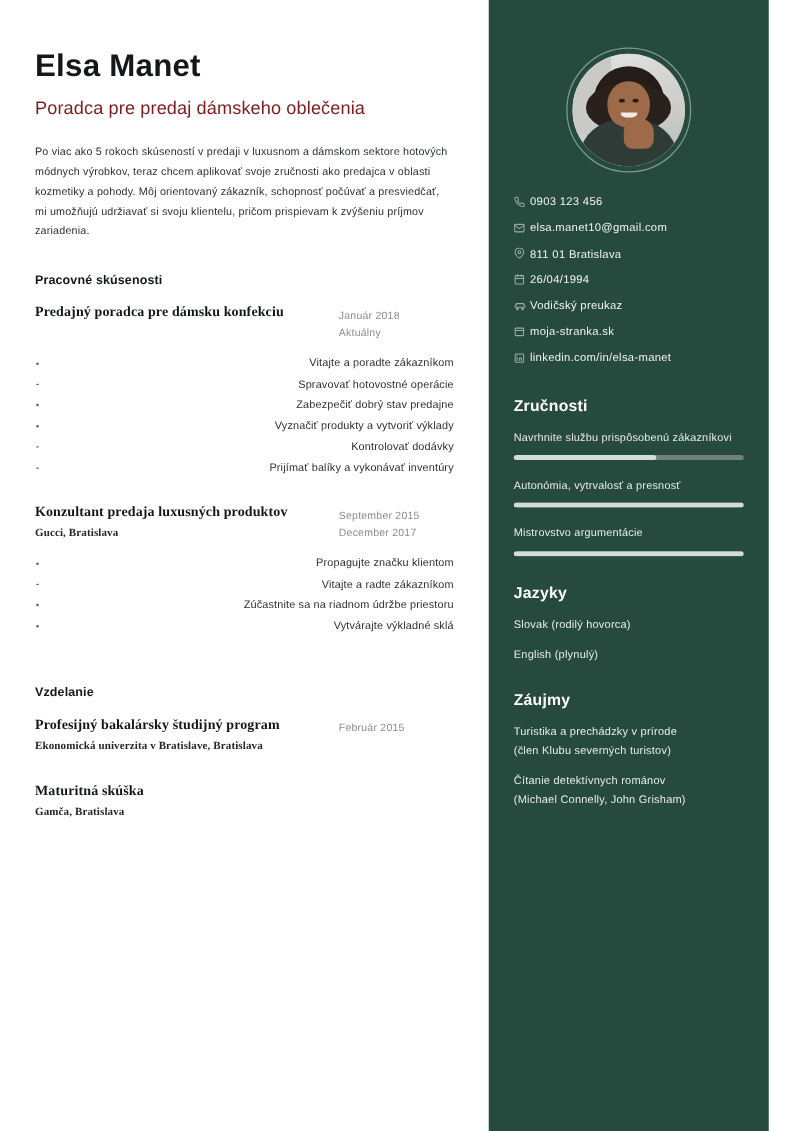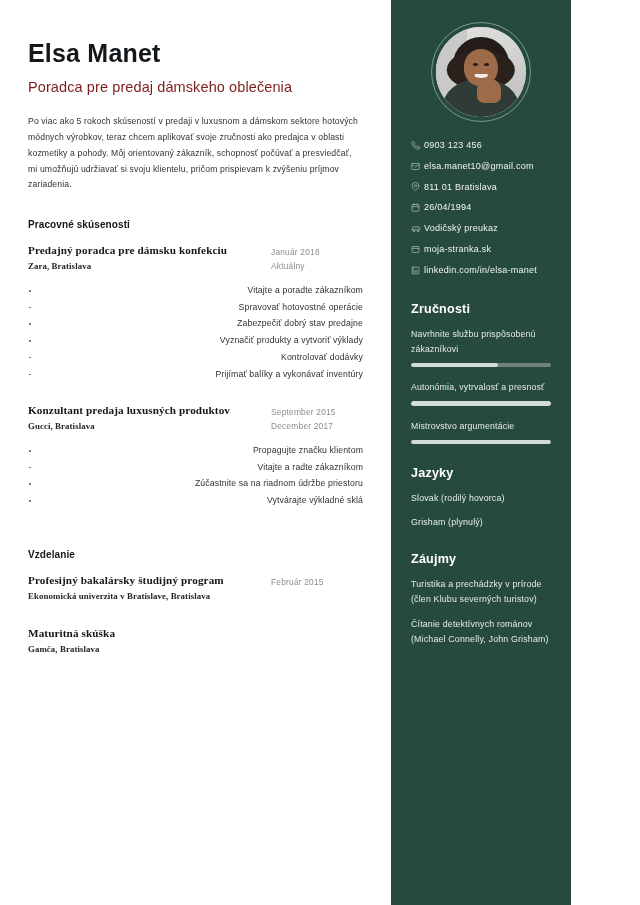--- a/index.html
+++ b/index.html
@@ -115,24 +115,24 @@
     background: #5c6366;
     border-radius: 50%;
   }
   .job-block { margin-bottom: 22px; }
   .edu-block { margin-bottom: 16px; }
   .block-gap { height: 10px; }
   .section-gap { height: 18px; }
 
   
   .side-col {
-    width: 180px;
+    width: 224px;
     background: #274a3f;
     box-sizing: border-box;
-    padding: 0 0 0 0;
+    padding: 16px 0 0 0;
     color: #eef2f0;
     position: relative;
   }
   .photo-wrap {
     display: flex;
     justify-content: center;
     padding-top: 22px;
     padding-bottom: 18px;
   }
   .photo-ring {
@@ -296,21 +296,20 @@
     <h1 class="name">Elsa Manet</h1>
     <h2 class="headline">Poradca pre predaj dámskeho oblečenia</h2>
     <p class="summary">Po viac ako 5 rokoch skúseností v predaji v luxusnom a dámskom sektore hotových módnych výrobkov, teraz chcem aplikovať svoje zručnosti ako predajca v oblasti kozmetiky a pohody. Môj orientovaný zákazník, schopnosť počúvať a presviedčať, mi umožňujú udržiavať si svoju klientelu, pričom prispievam k zvýšeniu príjmov zariadenia.</p>
 
     <h3 class="section-title">Pracovné skúsenosti</h3>
 
     <div class="job-block">
       <div class="entry">
         <div class="entry-left">
           <div class="entry-title">Predajný poradca pre dámsku konfekciu</div>
-          <div class="entry-org">Zara, Bratislava</div>
         </div>
         <div class="entry-dates">
           <div>Január 2018</div>
           <div>Aktuálny</div>
         </div>
       </div>
       <ul class="bullets">
         <li>Vitajte a poradte zákazníkom</li>
         <li>Spravovať hotovostné operácie</li>
         <li>Zabezpečiť dobrý stav predajne</li>
@@ -487,21 +486,21 @@
           <div class="skill-label">Mistrovstvo argumentácie</div>
           <div class="bar">
             <div class="bar-fill" style="width: 100%;"></div>
           </div>
         </div>
       </div>
 
       <div class="side-block">
         <div class="side-title">Jazyky</div>
         <div class="side-line">Slovak (rodilý hovorca)</div>
-        <div class="side-line">Grisham (plynulý)</div>
+        <div class="side-line">English (plynulý)</div>
       </div>
 
       <div class="side-block">
         <div class="side-title">Záujmy</div>
         <div class="side-line tight" style="margin-bottom:0">Turistika a prechádzky v prírode</div>
         <div class="side-line">(člen Klubu severných turistov)</div>
         <div class="side-line tight" style="margin-bottom:0">Čítanie detektívnych románov</div>
         <div class="side-line">(Michael Connelly, John Grisham)</div>
       </div>
 

